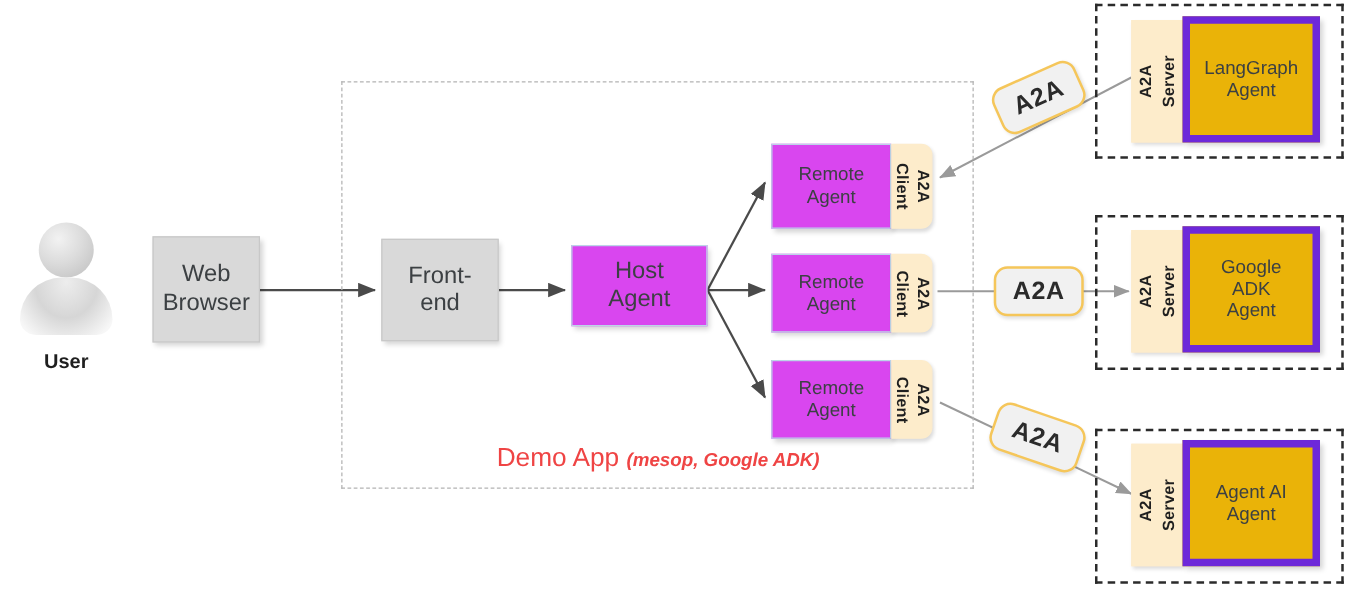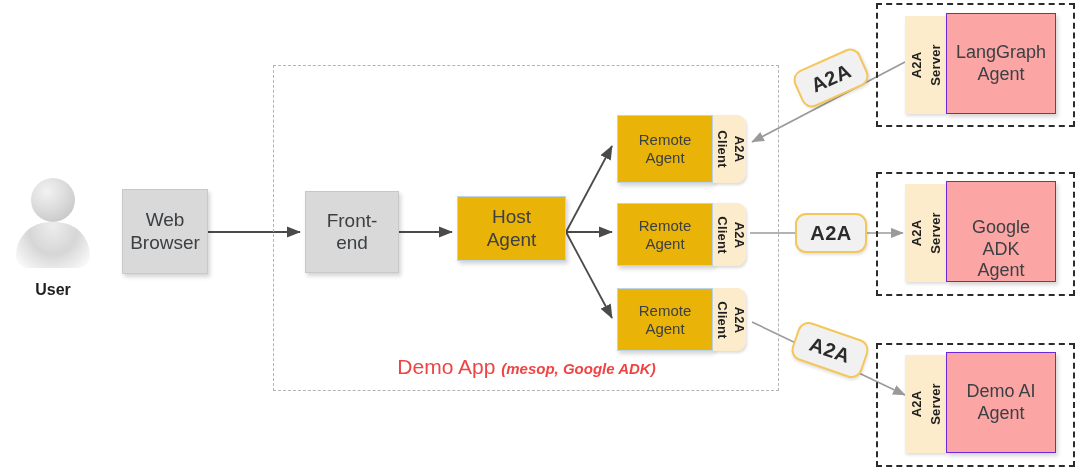--- a/index.html
+++ b/index.html
@@ -34,35 +34,35 @@
   .gray-box {
     background: #d9d9d9;
     border: 1px solid #c8c8c8;
     box-shadow: 2px 3px 4px rgba(0,0,0,0.17);
     font-size: 19px;
     color: #3c4043;
   }
 
   
   .blue-box {
-    background: #eab308;
+    background: #d946ef;
     border: 1px solid #bcd4e8;
     box-shadow: 2px 3px 4px rgba(0,0,0,0.17);
     font-size: 19px;
     color: #3c4043;
     align-items: center;
   }
   .blue-box.small { font-size: 15px; }
 
   
   .green-box {
-    background: #fca5a5;
-    border: 1px solid #6d28d9;
+    background: #eab308;
+    border: 6px solid #6d28d9;
     box-shadow: 2px 3px 4px rgba(0,0,0,0.17);
-    font-size: 18px;
+    font-size: 15px;
     color: #3c4043;
   }
 
   
   .yellow-tab {
     position: absolute;
     box-sizing: border-box;
     background: #fdeccb;
     border: 1px solid #fdeccb;
     box-shadow: 1px 2px 3px rgba(0,0,0,0.14);
@@ -301,33 +301,33 @@
       <span>LangGraph</span><br>
       <span>Agent</span>
     </div>
   </div>
 
   <div class="dashed-dark" style="left:876px; top:172px; width:199px; height:124px;"></div>
   <div class="yellow-tab" style="left:905px; top:184px; width:41px; height:98px;">
     <span class="vlabel ccw" style="margin-left:-10px;">A2A</span>
     <span class="vlabel ccw" style="margin-left:9px;">Server</span>
   </div>
-  <div class="node green-box" style="left:946px; top:181px; width:110px; height:101px;align-items:flex-end;">
+  <div class="node green-box" style="left:946px; top:181px; width:110px; height:101px;">
     <div>
       <span>Google</span><br>
       <span>ADK</span><br>
       <span>Agent</span>
     </div>
   </div>
 
   <div class="dashed-dark" style="left:876px; top:343px; width:199px; height:124px;"></div>
   <div class="yellow-tab" style="left:905px; top:355px; width:41px; height:98px;">
     <span class="vlabel ccw" style="margin-left:-10px;">A2A</span>
     <span class="vlabel ccw" style="margin-left:9px;">Server</span>
   </div>
   <div class="node green-box" style="left:946px; top:352px; width:110px; height:101px;">
     <div>
-      <span>Demo AI</span><br>
+      <span>Agent AI</span><br>
       <span>Agent</span>
     </div>
   </div>
 
 </div>
 
 </body></html>

